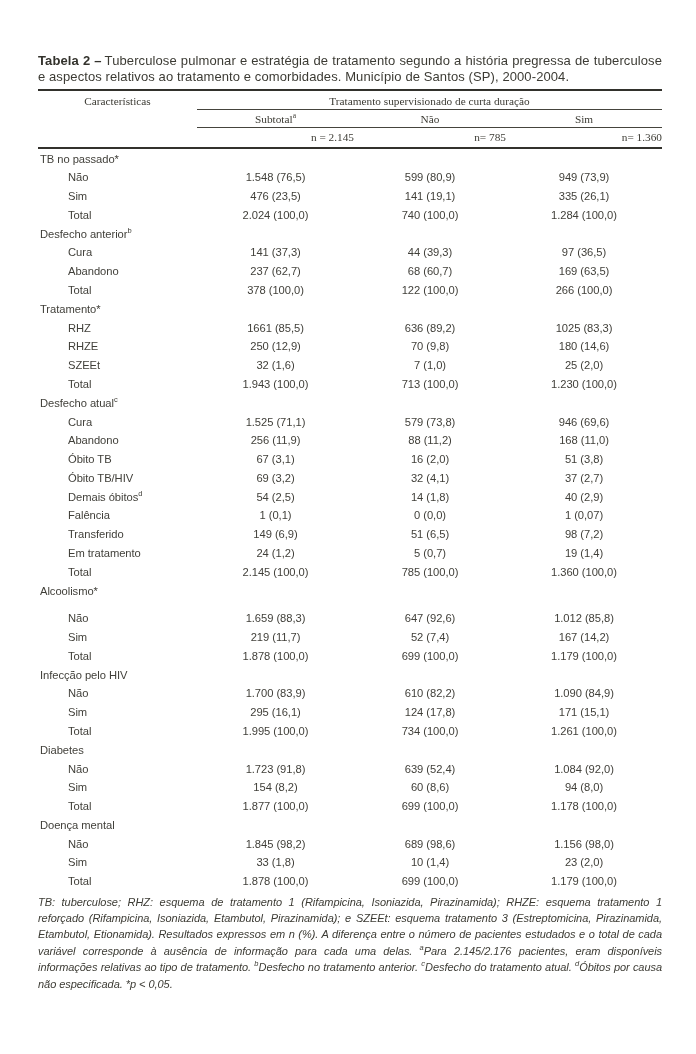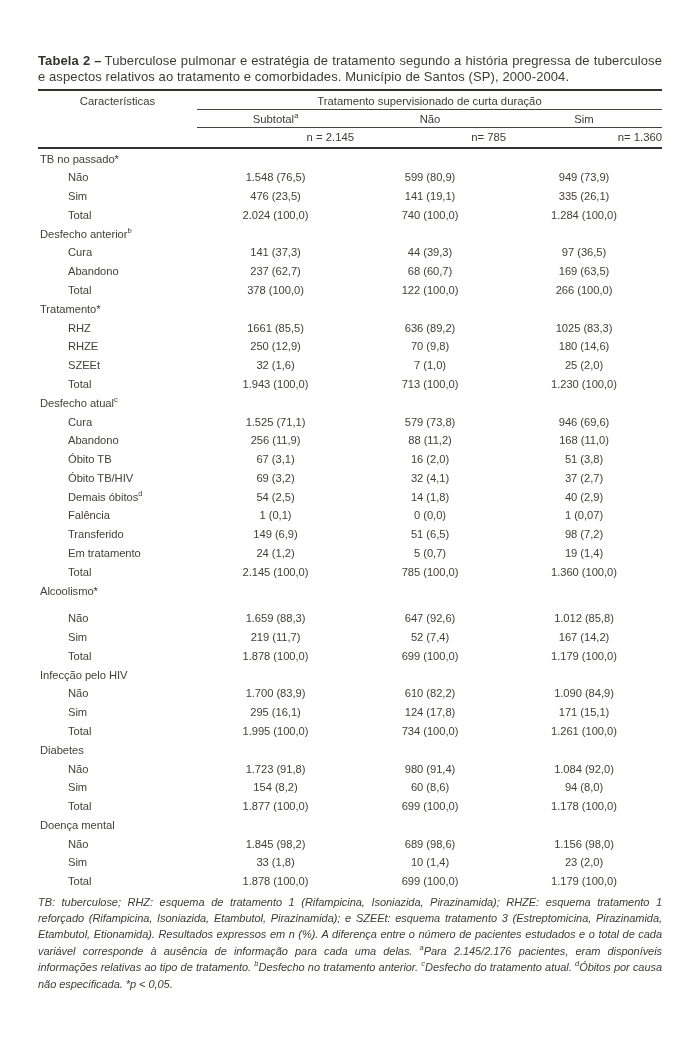--- a/index.html
+++ b/index.html
@@ -27,21 +27,21 @@
     border-collapse: collapse;
     width: 624px;
     table-layout: fixed;
     border-top: 2px solid #32312c;
   }
   col.c-char { width: 159px; }
   col.c-sub  { width: 157px; }
   col.c-nao  { width: 152px; }
   col.c-sim  { width: 156px; }
 
-  thead td { font-size: 11.3px; color: #3c3b34; }
+  thead td { font-size: 11.3px; color: #3c3b34; font-family: Liberation Serif, serif; }
   tr.h1 td { padding: 3.5px 0 2.5px; }
   td.char-head { text-align: center; }
   td.group-head { text-align: center; border-bottom: 1px solid #45443d; }
   tr.h2 td { padding: 2.5px 0; }
   tr.h2 td.colhead { text-align: center; border-bottom: 1px solid #45443d; }
   tr.h3 td { text-align: right; padding: 3px 0 4px; border-bottom: 2px solid #32312c; }
 
   tbody td {
     font-size: 11.2px;
     padding: 3.4px 0;
@@ -271,21 +271,21 @@
           <td class="val">1.995 (100,0)</td>
           <td class="val">734 (100,0)</td>
           <td class="val">1.261 (100,0)</td>
         </tr>
         <tr>
           <td class="sec-label" colspan="4">Diabetes</td>
         </tr>
         <tr>
           <td class="row-label">Não</td>
           <td class="val">1.723 (91,8)</td>
-          <td class="val">980 (91,4)</td>
+          <td class="val">639 (52,4)</td>
           <td class="val">1.084 (92,0)</td>
         </tr>
         <tr>
           <td class="row-label">Sim</td>
           <td class="val">154 (8,2)</td>
           <td class="val">60 (8,6)</td>
           <td class="val">94 (8,0)</td>
         </tr>
         <tr>
           <td class="row-label">Total</td>

